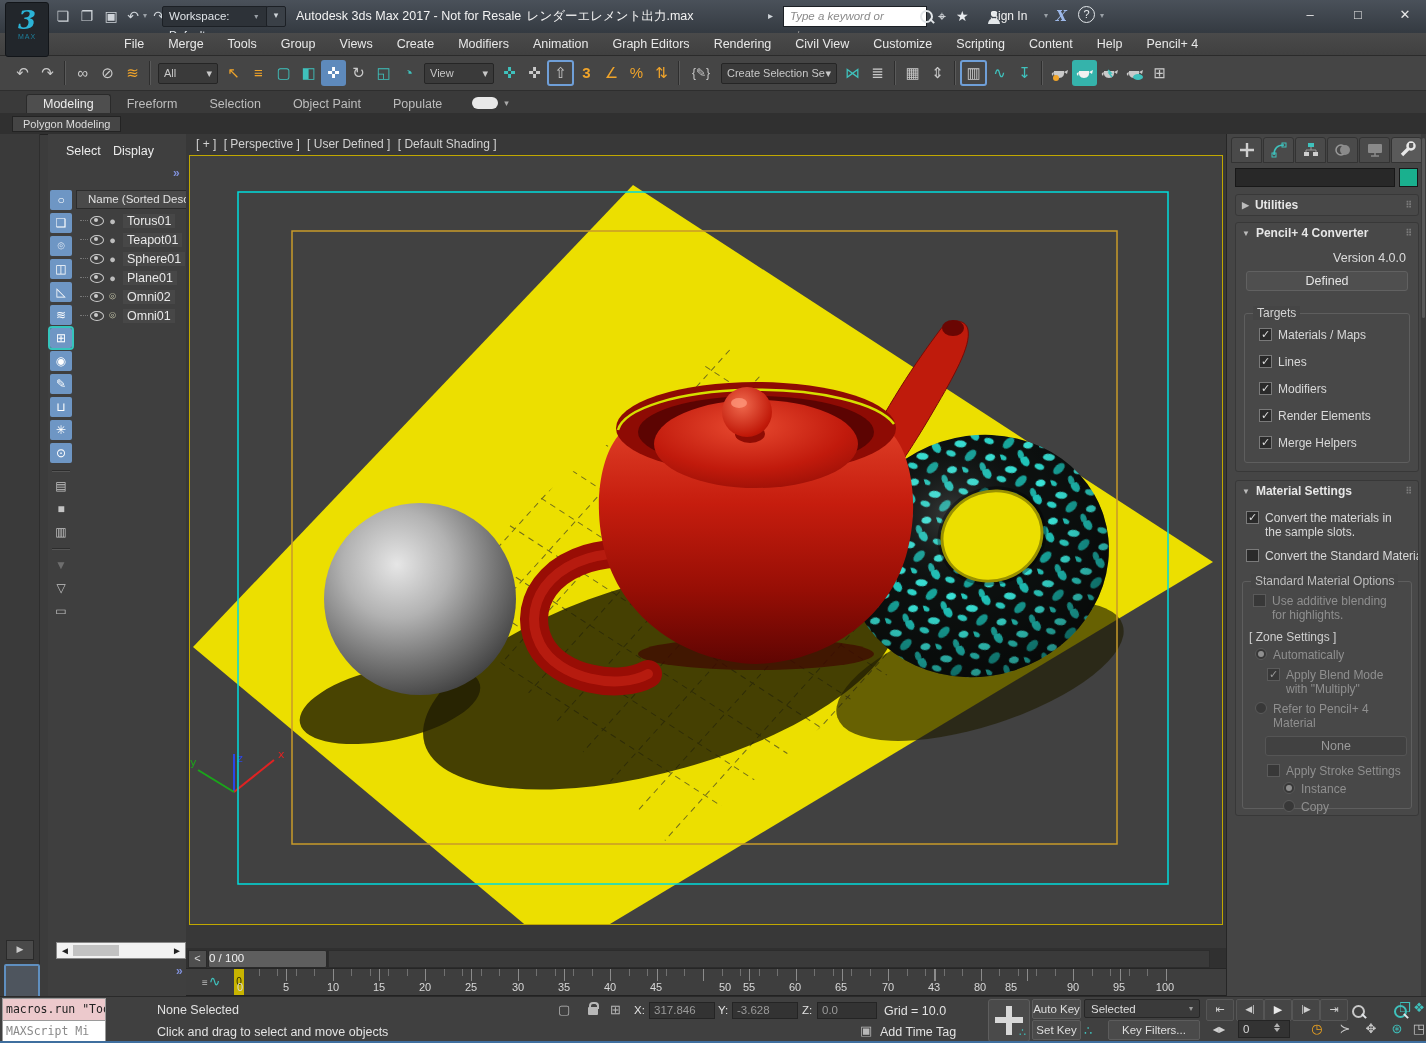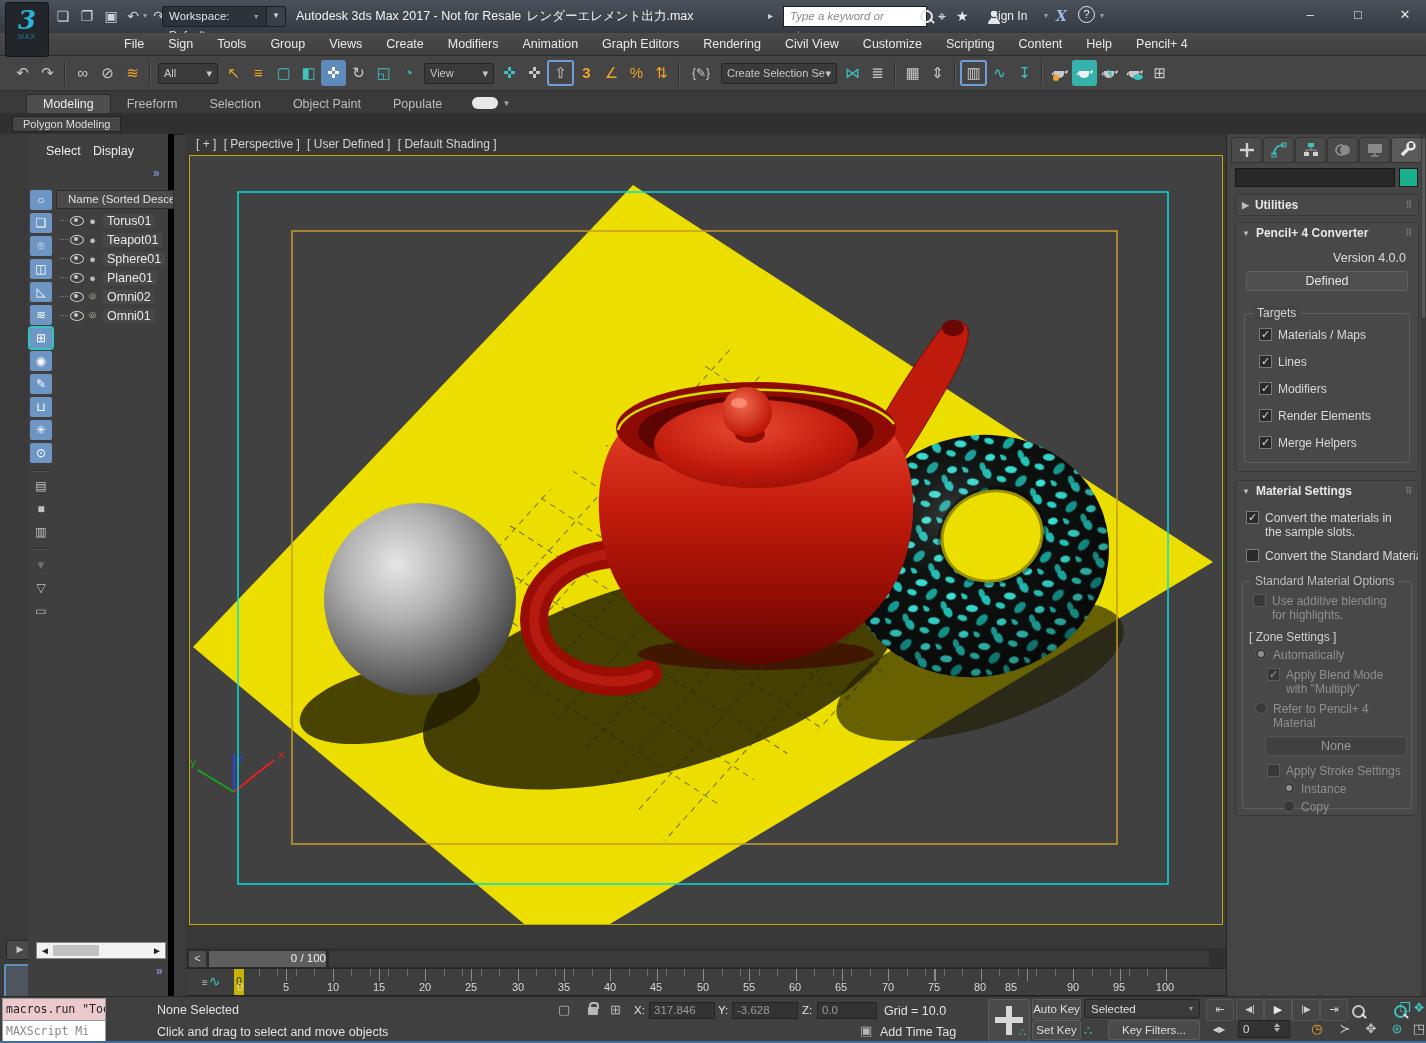--- a/index.html
+++ b/index.html
@@ -42,21 +42,21 @@
   .tpot{width:25px;height:26px;flex:none;display:flex;align-items:center;justify-content:center;border-radius:3px}
   .tpot.tealbg{background:#35b3ab}
   
   #ribbon{left:0;top:91px;width:1426px;height:22px;background:#3a3a3a;display:flex;align-items:flex-end;padding-left:26px;box-sizing:border-box}
   .rtab{padding:2px 16px;font-size:12.5px;color:#bdbdbd}
   .rtab.active{background:#4e4e4e;color:#ececec;border:1px solid #2a2a2a;border-bottom:none;border-radius:3px 3px 0 0}
   .rpill{width:26px;height:12px;background:#e8e8e8;border-radius:6px;margin:0 6px 4px 14px}
   #subribbon{left:0;top:113px;width:1426px;height:21px;background:#303030;border-bottom:1px solid #222;display:flex;align-items:center}
   .subtab{margin-left:12px;padding:1px 10px;background:#454545;border:1px solid #232323;color:#dcdcdc;font-size:11px}
   
-  #explorer{left:28px;top:134px;width:146px;height:862px;background:#3f3f3f;border-right:6px solid #000000;box-sizing:border-box}
+  #explorer{left:48px;top:134px;width:146px;height:862px;background:#3f3f3f;border-right:6px solid #000000;box-sizing:border-box}
   .exmenu{position:absolute;font-size:12.5px;color:#ececec}
   .chev{position:absolute;color:#7f8fd8;font-size:12px;font-weight:bold}
   .strip-ico{position:absolute;left:2px;width:22px;height:20px;border-radius:2px;background:#6e96c4;color:#fff;
              text-align:center;line-height:20px;font-size:12px}
   .strip-ico.plain{background:transparent;color:#c3c3c3}
   .strip-ico.dim{background:transparent;color:#6e6e6e}
   .strip-ico.sel{outline:2px solid #35c4bc}
   .strip-sep{position:absolute;left:4px;width:18px;height:1px;background:#2d2d2d;border-bottom:1px solid #555}
   #exlist-head{position:absolute;left:28px;top:56px;width:118px;height:19px;background:#4a4a4a;border:1px solid #2c2c2c;
                box-sizing:border-box;font-size:11.5px;color:#e0e0e0;line-height:17px;padding-left:11px;white-space:nowrap;overflow:hidden}
@@ -102,21 +102,21 @@
   .rb.on::after{content:"";position:absolute;left:2px;top:2px;width:6px;height:6px;border-radius:50%;background:#c8c8c8}
   .dis .rb{border-color:#5a5a5a;background:#383838}
   .dis .rb.on::after{background:#8f8f8f}
   .pbtn{position:absolute;background:#4f4f4f;border:1px solid #616161;border-radius:3px;color:#e4e4e4;font-size:12.5px;text-align:center}
   .pbtn.dis{color:#9a9a9a;background:#414141;border-color:#555}
   #rscroll{position:absolute;right:0;top:0;width:5px;height:909px;background:#3a3a3a}
   #rscroll::after{content:"";position:absolute;left:1px;top:4px;width:3px;height:180px;background:#585858;border-radius:2px}
   
   #timeslider{left:186px;top:948px;width:1040px;height:21px;background:#303030;border-bottom:1px solid #262626;box-sizing:border-box}
   .tsbtn{position:absolute;top:2px;width:17px;height:16px;background:#4e4e4e;border:1px solid #2a2a2a;color:#d8d8d8;text-align:center;line-height:15px;font-size:11px}
-  #tspill{position:absolute;left:22px;top:2px;width:117px;height:16px;background:#5e5e5e;border:1px solid #2a2a2a;border-radius:2px;color:#f2f2f2;text-align:right;line-height:15px;font-size:11.5px}
+  #tspill{position:absolute;left:22px;top:2px;width:117px;height:16px;background:#5e5e5e;border:1px solid #2a2a2a;border-radius:2px;color:#f2f2f2;text-align:left;line-height:15px;font-size:11.5px}
   #tstrack{position:absolute;left:142px;top:2px;width:880px;height:16px;background:#3a3a3a;border:1px solid #2c2c2c}
   
   #trackbar{left:186px;top:969px;width:1040px;height:27px;background:#3e3e3e;border-bottom:1px solid #222;box-sizing:border-box}
   #ruler{position:absolute;left:0;top:0;width:1040px;height:12px;
     background-image:repeating-linear-gradient(to right,#8b8b8b 0 1px,transparent 1px 46.3px),
                      repeating-linear-gradient(to right,#707070 0 1px,transparent 1px 18.52px);
     background-size:928px 12px,928px 7px;background-position:54px 0,54px 0;background-repeat:no-repeat}
   .tick{position:absolute;top:12px;width:20px;text-align:center;font-size:11px;color:#d8d8d8}
   #marker{position:absolute;left:48px;top:0;width:10px;height:26px;background:#c8b400;color:#2a2a00;font-size:10px;text-align:center;line-height:26px}
   #curveico{position:absolute;left:16px;top:4px;color:#3fc1bc;font-size:14px}
@@ -181,21 +181,21 @@
   <span class="winbtn abs" style="left:1343px;top:4px">□</span>
   <span class="winbtn abs" style="left:1390px;top:4px">✕</span>
 </div>
 <div class="abs" id="logo">
   <div class="three">3</div>
   <div class="max">MAX</div>
 </div>
 
 <div class="abs" id="menubar">
   <span class="menu-item">File</span>
-  <span class="menu-item">Sign</span>
+  <span class="menu-item">Merge</span>
   <span class="menu-item">Tools</span>
   <span class="menu-item">Group</span>
   <span class="menu-item">Views</span>
   <span class="menu-item">Create</span>
   <span class="menu-item">Modifiers</span>
   <span class="menu-item">Animation</span>
   <span class="menu-item">Graph Editors</span>
   <span class="menu-item">Rendering</span>
   <span class="menu-item">Civil View</span>
   <span class="menu-item">Customize</span>
@@ -649,26 +649,26 @@
   <span class="tick" style="left:44px">0</span>
   <span class="tick" style="left:90px">5</span>
   <span class="tick" style="left:137px">10</span>
   <span class="tick" style="left:183px">15</span>
   <span class="tick" style="left:229px">20</span>
   <span class="tick" style="left:275px">25</span>
   <span class="tick" style="left:322px">30</span>
   <span class="tick" style="left:368px">35</span>
   <span class="tick" style="left:414px">40</span>
   <span class="tick" style="left:460px">45</span>
-  <span class="tick" style="left:507px">50</span>
+  <span class="tick" style="left:529px">50</span>
   <span class="tick" style="left:553px">55</span>
   <span class="tick" style="left:599px">60</span>
   <span class="tick" style="left:645px">65</span>
   <span class="tick" style="left:692px">70</span>
-  <span class="tick" style="left:738px">75</span>
+  <span class="tick" style="left:738px">43</span>
   <span class="tick" style="left:784px">80</span>
   <span class="tick" style="left:815px">85</span>
   <span class="tick" style="left:877px">90</span>
   <span class="tick" style="left:923px">95</span>
   <span class="tick" style="left:969px">100</span>
 </div>
 
 <div class="abs" id="statusbar">
   <div id="listener">
     <div class="l1">macros.run "Tool</div>

